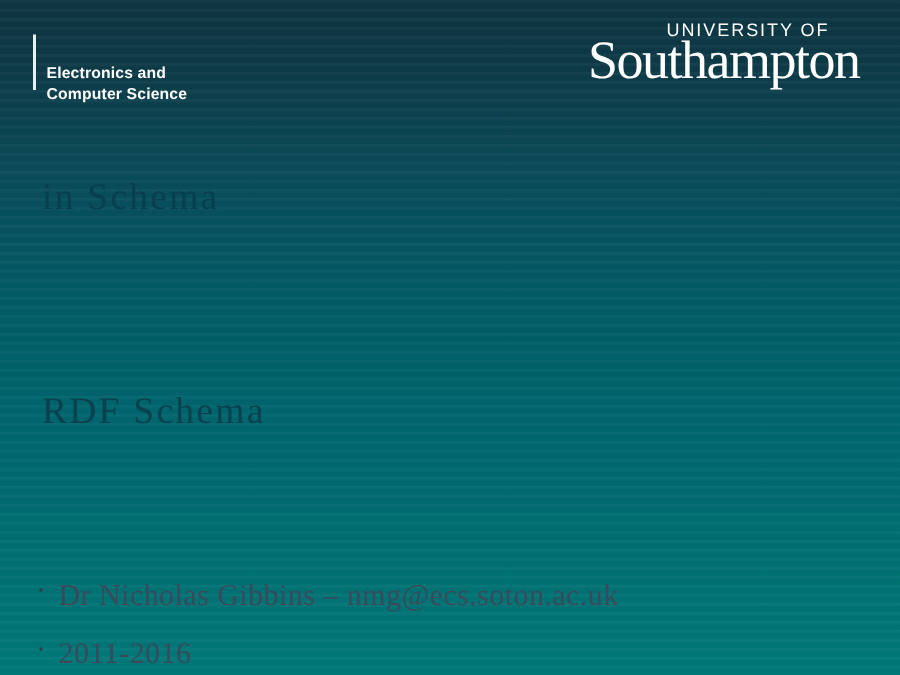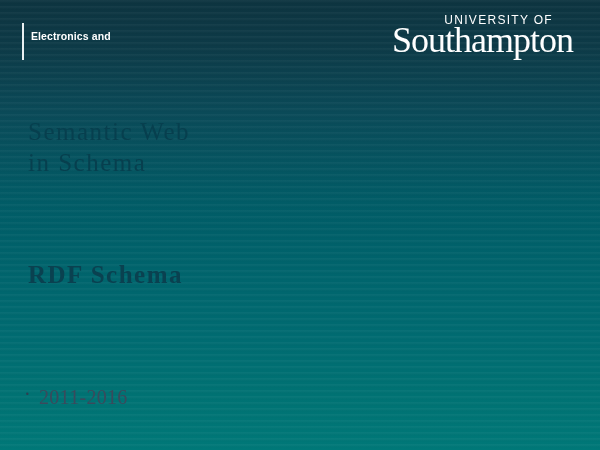--- a/index.html
+++ b/index.html
@@ -53,20 +53,21 @@
     margin-right: 7px;
   }
   .ecs-text {
     font-family: "Liberation Sans", sans-serif;
     font-weight: bold;
     font-size: 10.5px;
     line-height: 13.5px;
     color: #ffffff;
     padding-top: 7px;
     letter-spacing: 0.1px;
+    margin-top: 13px;
   }
 
   
   .soton-logo {
     position: absolute;
     top: 14px;
     right: 27px;
     display: flex;
     flex-direction: column;
     align-items: flex-end;
@@ -103,21 +104,21 @@
   }
   
   .slide-subtitle {
     position: absolute;
     left: 28px;
     top: 260px;
     font-size: 25px;
     line-height: 30px;
     letter-spacing: 1.5px;
     color: #0a4150;
-    font-weight: bold;
+    font-weight: normal;
   }
 
   
   .bullet-list {
     position: absolute;
     left: 22px;
     top: 385px;
     margin: 0;
     padding: 0;
     list-style: none;
@@ -145,32 +146,33 @@
 <body>
 
 <div class="slide">
 
   <div class="scanlines"></div>
 
   <div class="ecs-logo">
     <div class="ecs-bar"></div>
     <div class="ecs-text">
       <div>Electronics and</div>
+      <div>Computer Science</div>
     </div>
   </div>
 
   <div class="soton-logo">
     <div class="soton-uni">UNIVERSITY OF</div>
     <div class="soton-word">Southampton</div>
   </div>
 
   <div class="slide-title">
-    <div>Semantic Web</div>
     <div>in Schema</div>
   </div>
 
   <div class="slide-subtitle">RDF Schema</div>
 
   <ul class="bullet-list">
+    <li>Dr Nicholas Gibbins – nmg@ecs.soton.ac.uk</li>
     <li>2011-2016</li>
   </ul>
 
 </div>
 
 </body></html>

